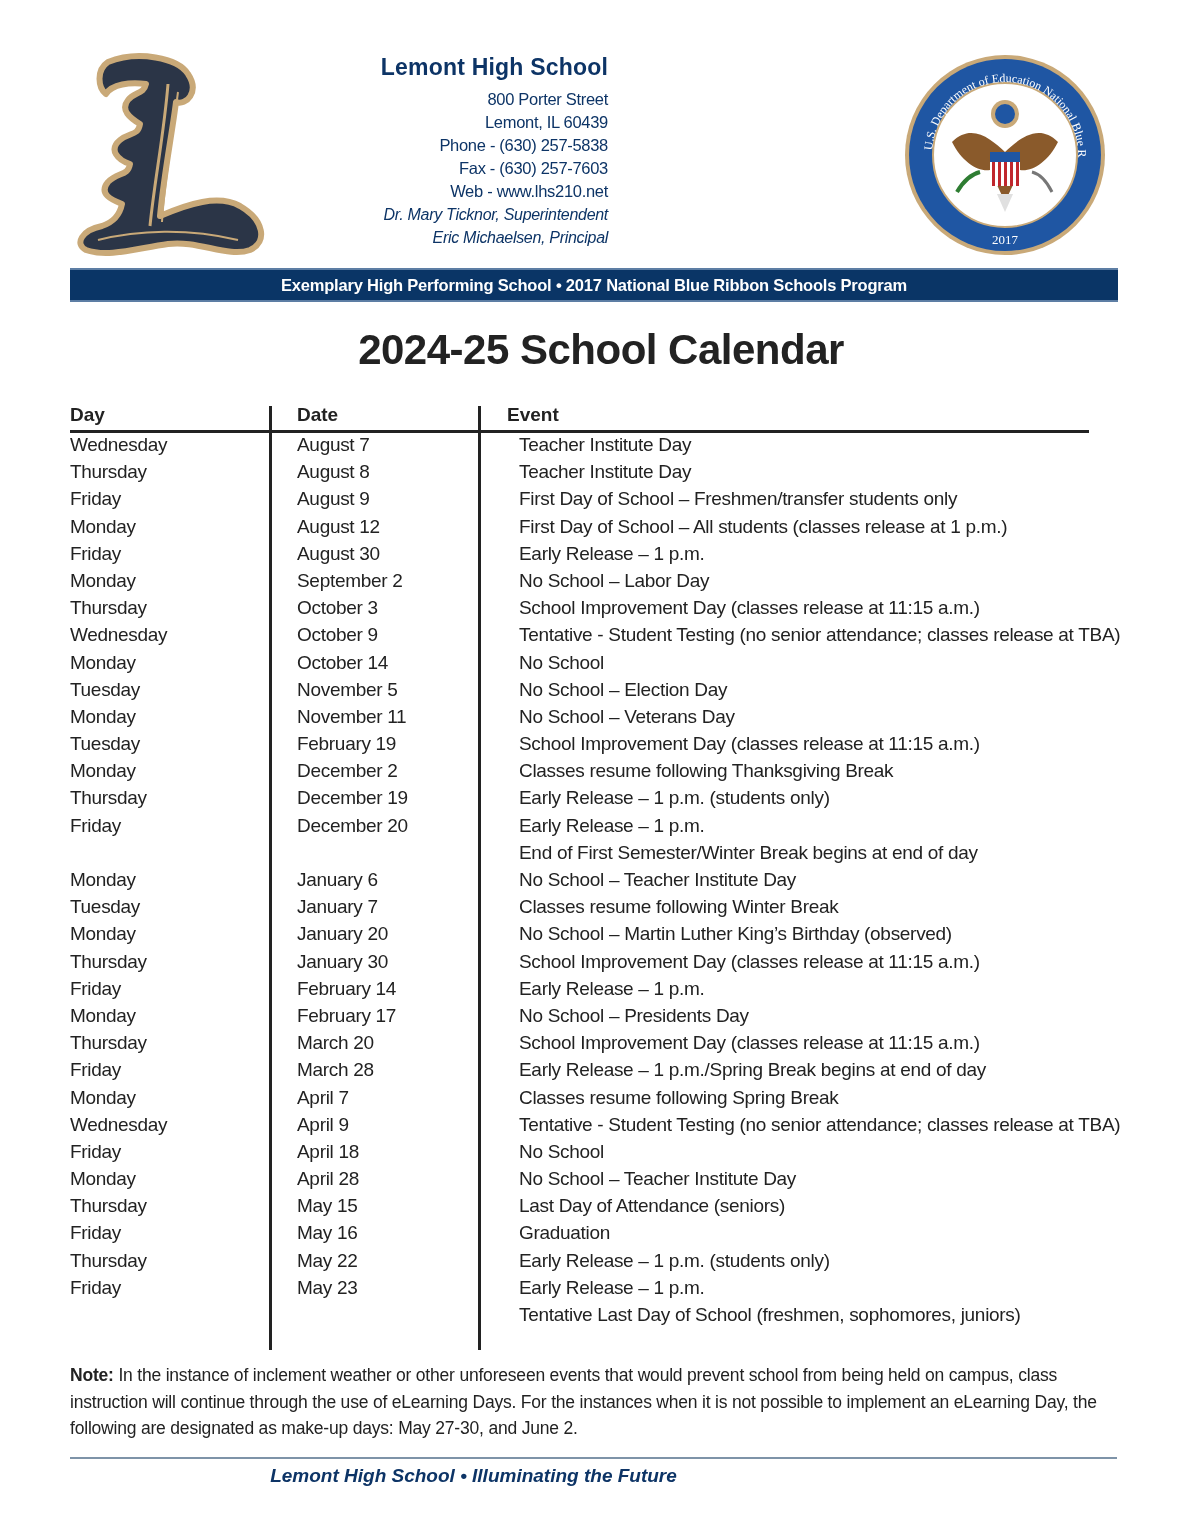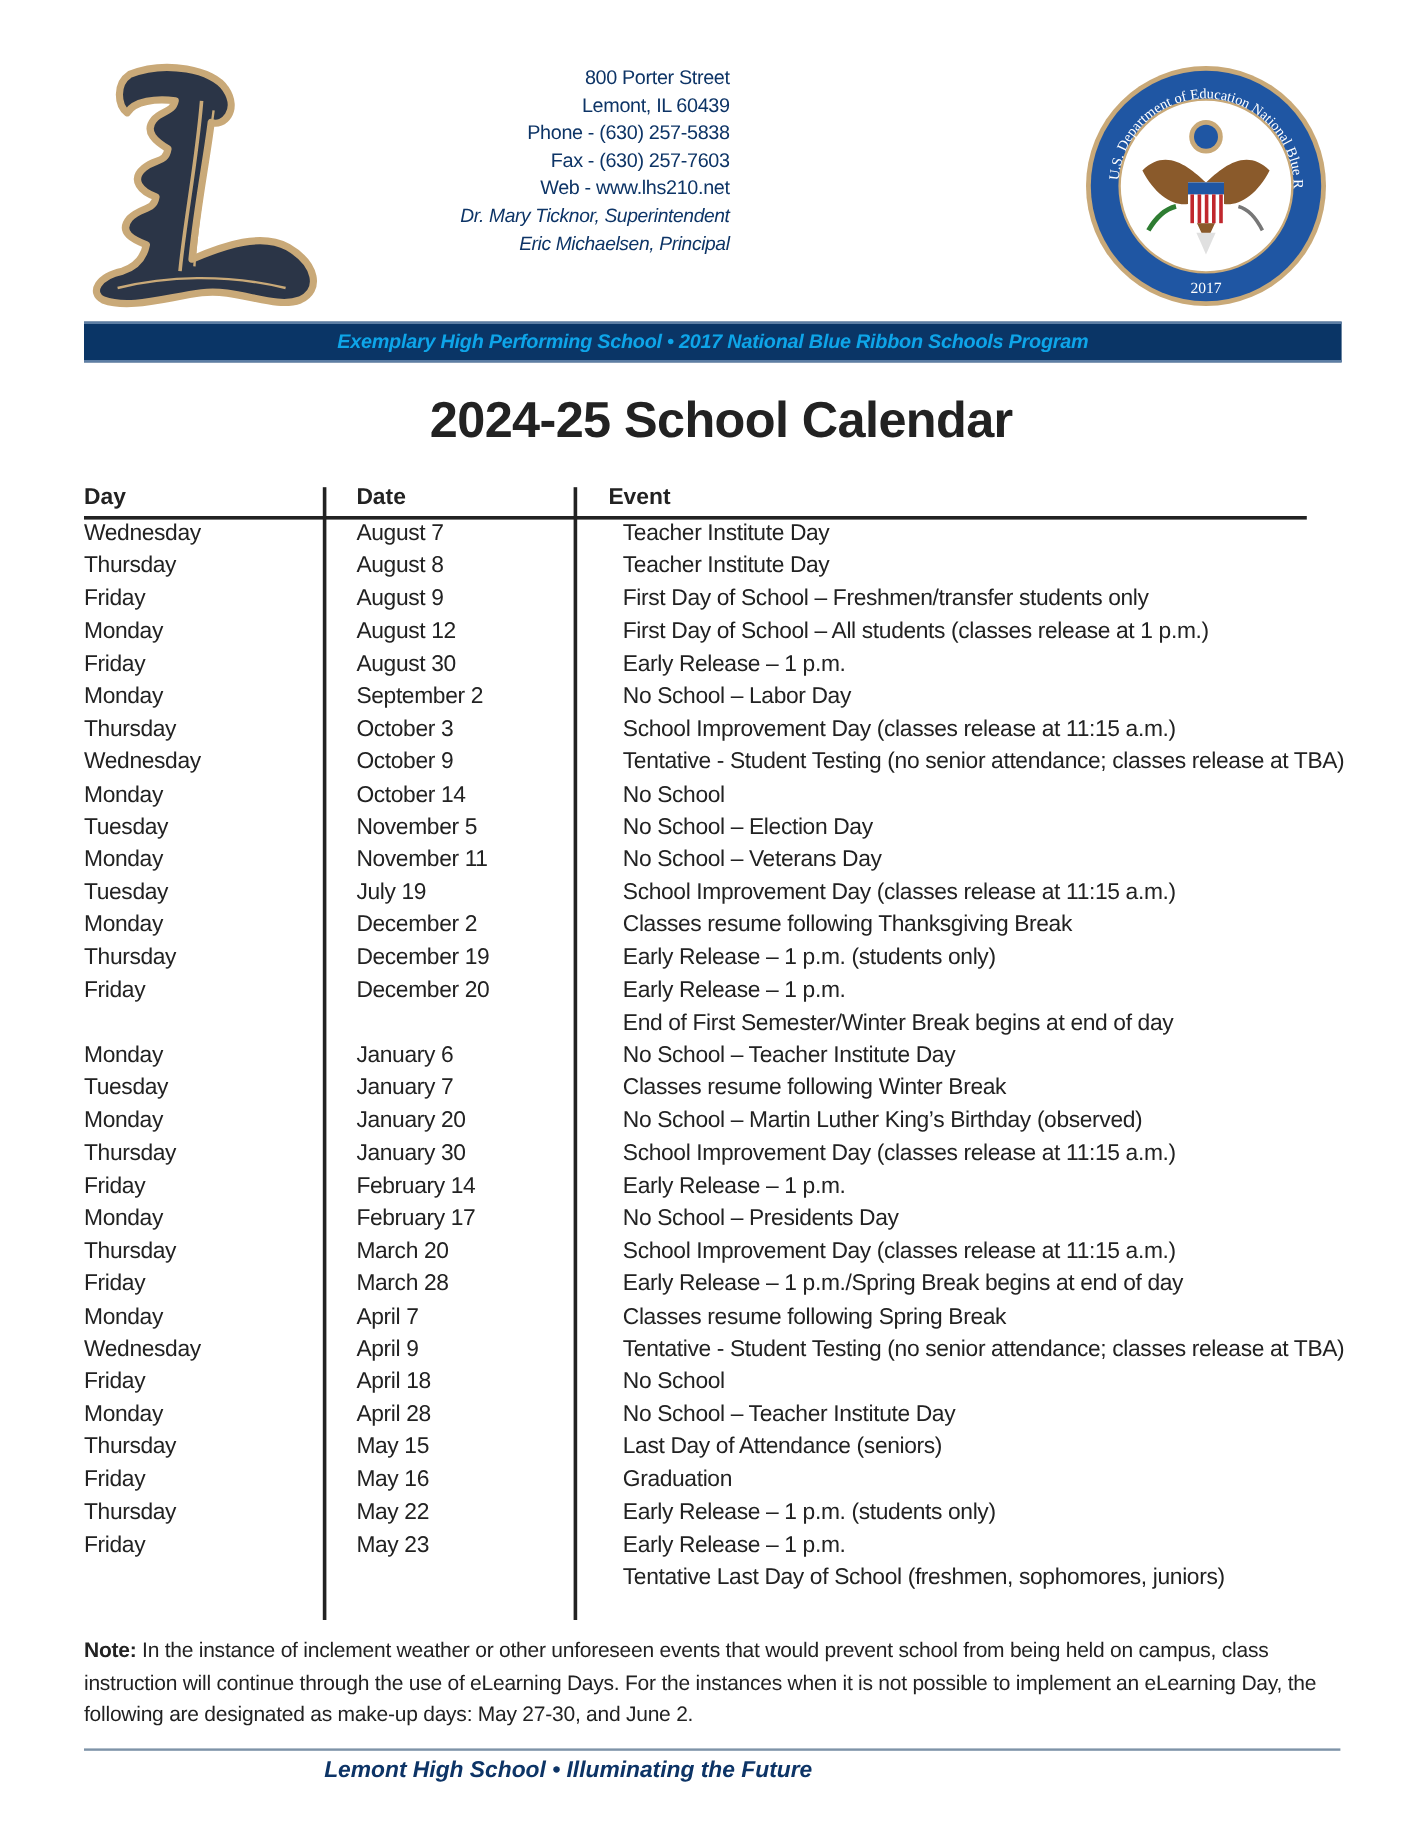--- a/index.html
+++ b/index.html
@@ -8,21 +8,21 @@
 
     
     #logo { left: 68px; top: 44px; width: 210px; height: 216px; }
     #school-block { left: 300px; top: 54px; width: 308px; text-align: right; }
     #school-name { font-weight: bold; font-size: 23px; color: #0d3466; letter-spacing: 0.2px; margin-bottom: 7px; }
     .contact-line { font-size: 16.5px; color: #0d3466; line-height: 23px; letter-spacing: -0.3px; }
     .contact-line.italic { font-style: italic; font-size: 16px; }
     #seal { left: 902px; top: 52px; width: 206px; height: 206px; }
 
     #banner { left: 70px; top: 268px; width: 1048px; height: 34px; background: #0a3566; border-top: 2px solid #5d7ea4; border-bottom: 2px solid #5d7ea4; box-sizing: border-box; display: flex; align-items: center; justify-content: center; }
-    #banner-text { color: #0ea5e9; font-style: italic; font-weight: bold; font-size: 16.5px; letter-spacing: -0.2px; }
+    #banner-text { color: #ffffff; font-weight: bold; font-size: 16.5px; letter-spacing: -0.2px; }
 
     #page-title { left: 0; top: 326px; width: 1202px; text-align: center; font-weight: bold; font-size: 42px; color: #222; letter-spacing: -0.5px; }
 
     
     #calendar-table { left: 70px; top: 404px; width: 1070px; }
     .col-header { position: absolute; top: 0; font-weight: bold; font-size: 19px; color: #222; }
     #hdr-day { left: 0; }
     #hdr-date { left: 227px; }
     #hdr-event { left: 437px; }
     #header-rule { position: absolute; left: 0; top: 26px; width: 1019px; height: 3px; background: #222; }
@@ -48,20 +48,21 @@
 <div id="logo" class="abs">
   <svg width="210" height="216" viewBox="0 0 210 216">
     <path d="M40 18 C70 6 110 14 120 30 C132 48 118 62 108 58 C104 90 96 130 92 172 C120 160 150 150 172 162 C196 176 200 198 182 206 C160 214 130 196 100 200 C70 204 40 214 18 206 C6 200 14 186 34 182 C46 178 52 170 54 160 C44 156 30 150 40 138 C50 128 60 132 62 120 C50 116 40 106 52 96 C62 88 70 92 72 80 C62 74 52 66 60 56 C66 48 76 50 78 40 C62 38 44 40 38 50 C30 44 28 26 40 18 Z" fill="#2b3547" stroke="#c9a978" stroke-width="6" stroke-linejoin="round"></path>
     <path d="M100 40 C96 90 86 140 82 182" fill="none" stroke="#c9a978" stroke-width="3"></path>
     <path d="M110 48 C104 95 96 140 94 178" fill="none" stroke="#c9a978" stroke-width="2"></path>
     <path d="M30 196 C70 186 120 184 170 196" fill="none" stroke="#c9a978" stroke-width="2"></path>
   </svg>
 </div>
 
 <div id="school-block" class="abs">
+  <div id="school-name">Lemont High School</div>
   <div class="contact-line">800 Porter Street</div>
   <div class="contact-line">Lemont, IL 60439</div>
   <div class="contact-line">Phone - (630) 257-5838</div>
   <div class="contact-line">Fax - (630) 257-7603</div>
   <div class="contact-line">Web - www.lhs210.net</div>
   <div class="contact-line italic">Dr. Mary Ticknor, Superintendent</div>
   <div class="contact-line italic">Eric Michaelsen, Principal</div>
 </div>
 
 <div id="seal" class="abs">
@@ -160,21 +161,21 @@
         <span class="cell-date">November 5</span>
         <span class="cell-event">No School – Election Day</span>
       </div>
       <div class="row">
         <span class="cell-day">Monday</span>
         <span class="cell-date">November 11</span>
         <span class="cell-event">No School – Veterans Day</span>
       </div>
       <div class="row">
         <span class="cell-day">Tuesday</span>
-        <span class="cell-date">July 19</span>
+        <span class="cell-date">February 19</span>
         <span class="cell-event">School Improvement Day (classes release at 11:15 a.m.)</span>
       </div>
       <div class="row">
         <span class="cell-day">Monday</span>
         <span class="cell-date">December 2</span>
         <span class="cell-event">Classes resume following Thanksgiving Break</span>
       </div>
       <div class="row">
         <span class="cell-day">Thursday</span>
         <span class="cell-date">December 19</span>

